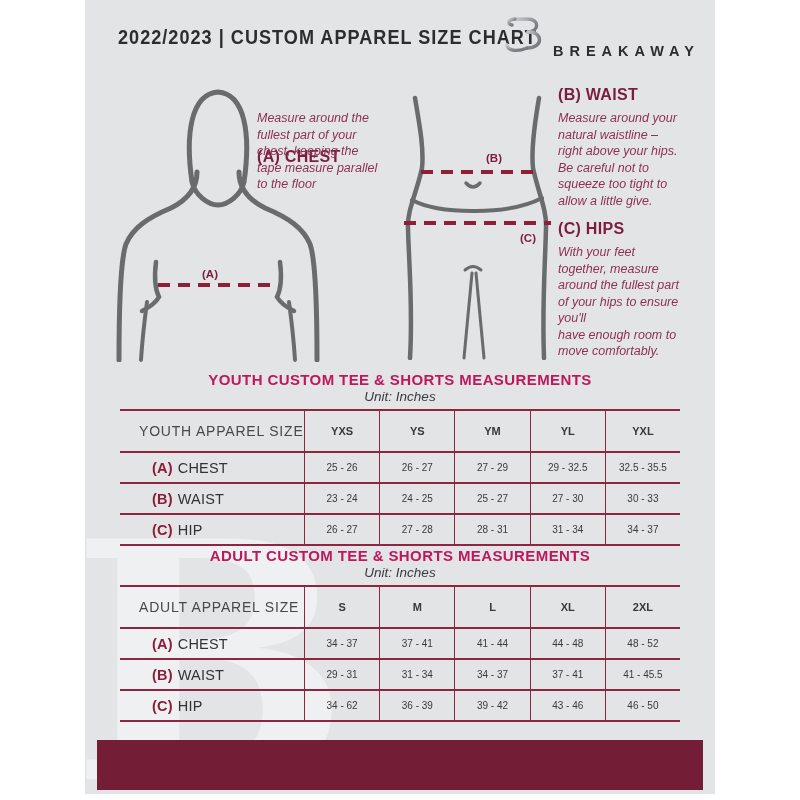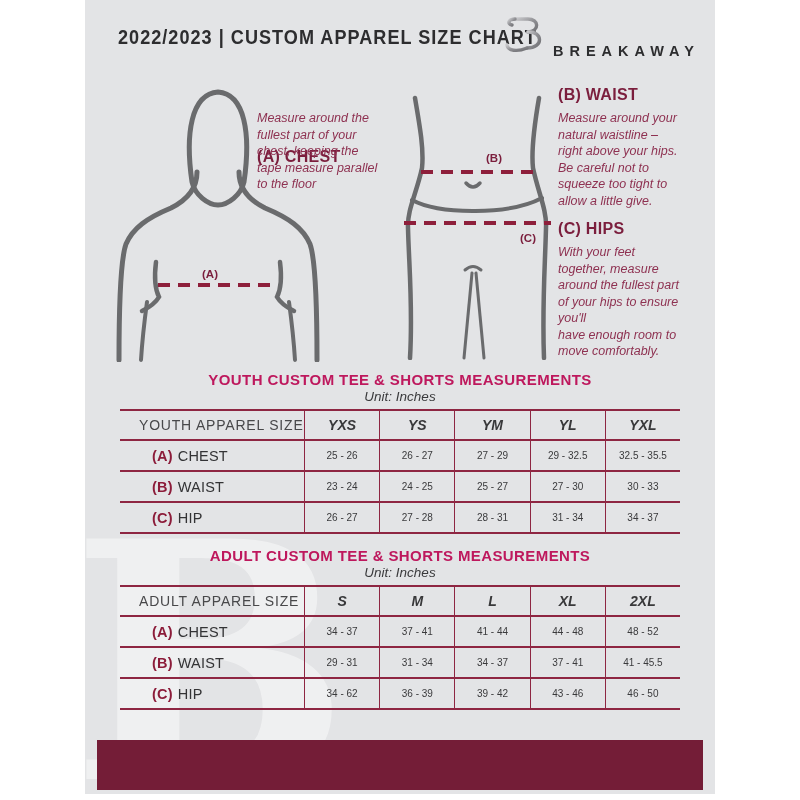--- a/index.html
+++ b/index.html
@@ -35,28 +35,28 @@
   .fig path, .fig line.body { fill:none; stroke:#6a6b6d; stroke-linecap:round; }
   .fig .dash { stroke:#8e1f3b; stroke-width:4; stroke-dasharray:12 8; }
   .fig text { font-family:"Liberation Sans", sans-serif; font-weight:bold; font-size:11.5px; fill:#7b1e3d; }
 
   
   .tbl-title { left:0; width:630px; text-align:center; font-weight:bold; font-size:15px;
     letter-spacing:.4px; color:#be185d; }
   .tbl-unit { left:0; width:630px; text-align:center; font-style:italic; font-size:13.5px; color:#3a3a3c; }
   .tbl { position:absolute; left:35px; width:560px; border-top:2px solid #8e2642; border-bottom:2px solid #8e2642; }
   .tr { display:flex; height:29px; }
-  .tr.head { height:28px; }
+  .tr.head { height:40px; }
   .tr + .tr { border-top:2px solid #8e2642; }
   .cell { display:flex; align-items:center; box-sizing:border-box; }
   .c-label { width:184px; padding-left:19px; font-size:14px; letter-spacing:.8px; color:#48484a; }
   .c-rowlabel { width:184px; padding-left:32px; font-size:14.5px; color:#333335; letter-spacing:.2px; }
   .c-rowlabel .prefix { font-weight:bold; color:#8c1c3a; margin-right:5px; }
   .c-val { flex:1; justify-content:center; border-left:1.5px solid #8e2642; font-size:10px; color:#3a3a3c; }
-  .c-size { font-weight:bold; font-size:14px; color:#38383a;font-style:italic; }
+  .c-size { font-weight:bold; font-size:11px; color:#38383a; }
 
   .y-title { top:371px; } .y-unit { top:389px; } .y-tbl { top:409px; }
   .a-title { top:547px; } .a-unit { top:565px; } .a-tbl { top:585px; }
 
   .footer-bar { left:12px; top:740px; width:606px; height:50px; background:#741d37; }
 </style>
 </head>
 <body>
 
 <div id="canvas">

